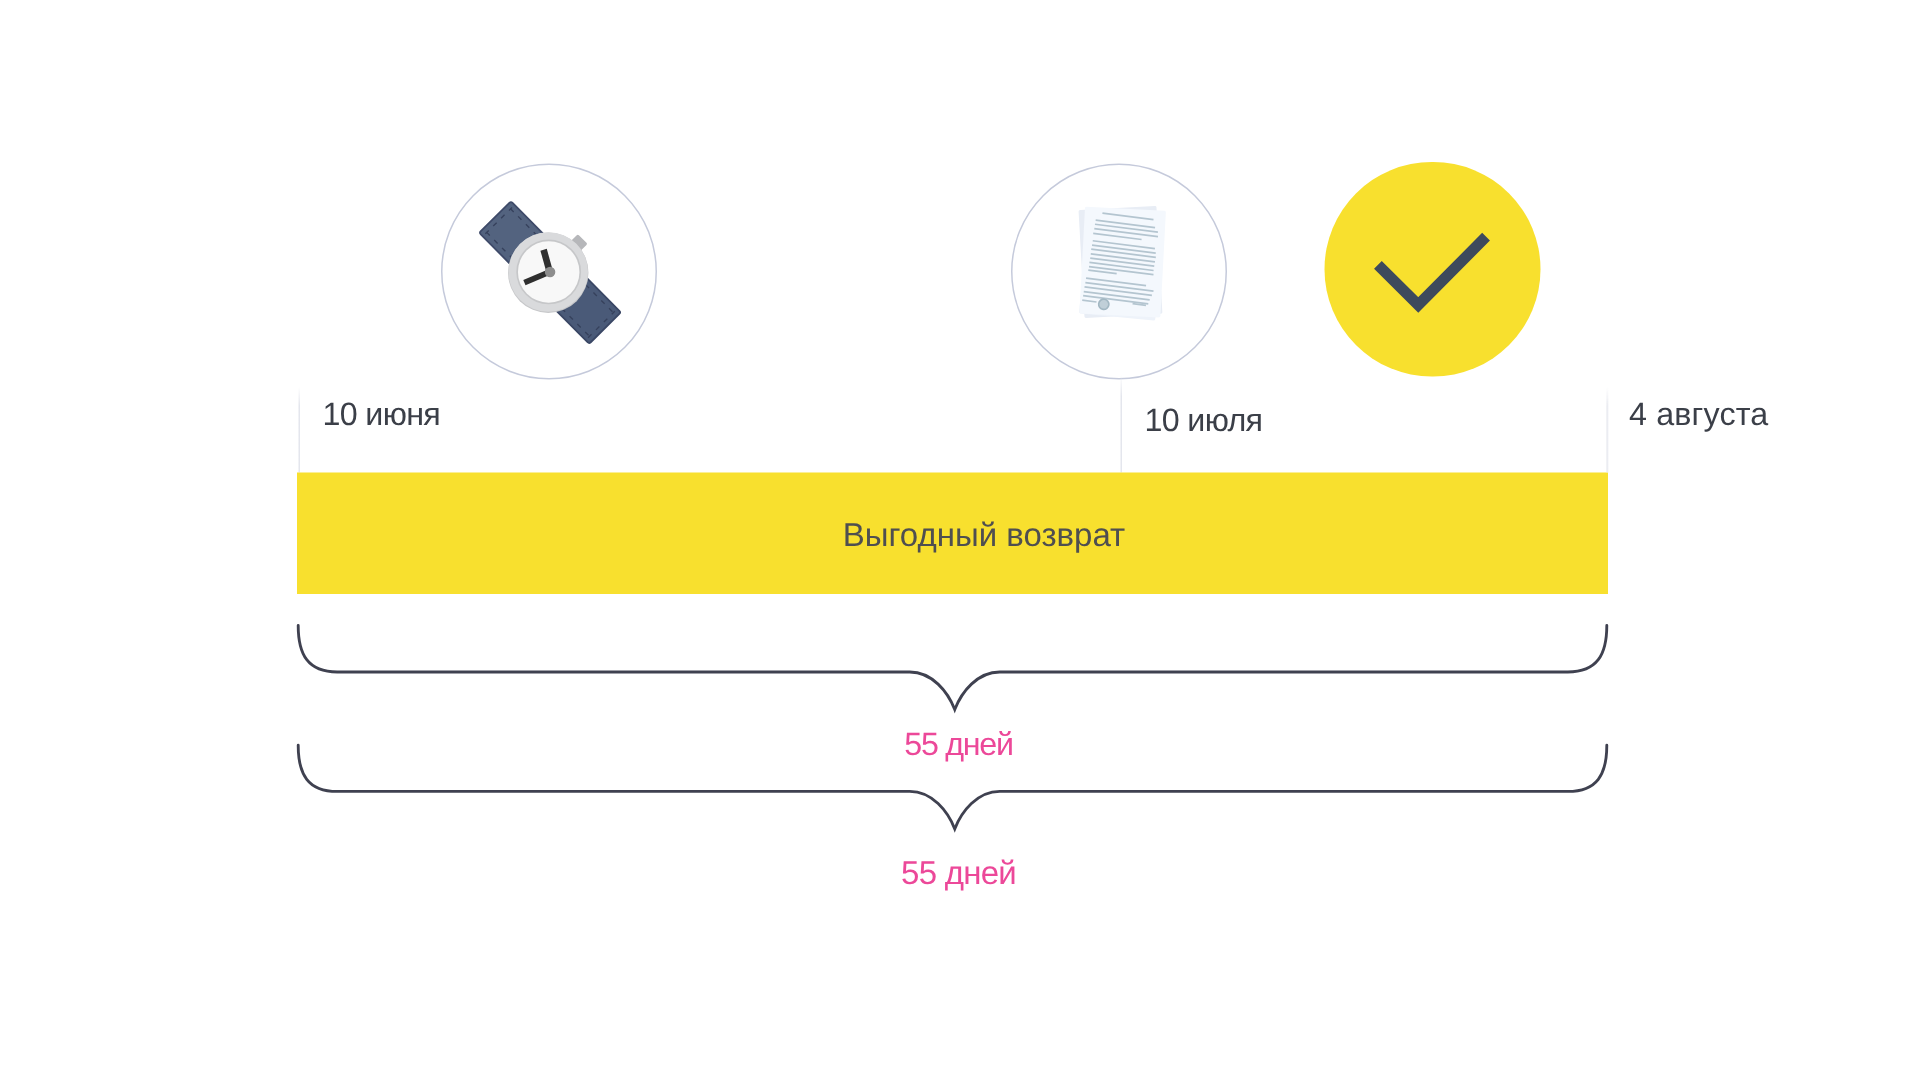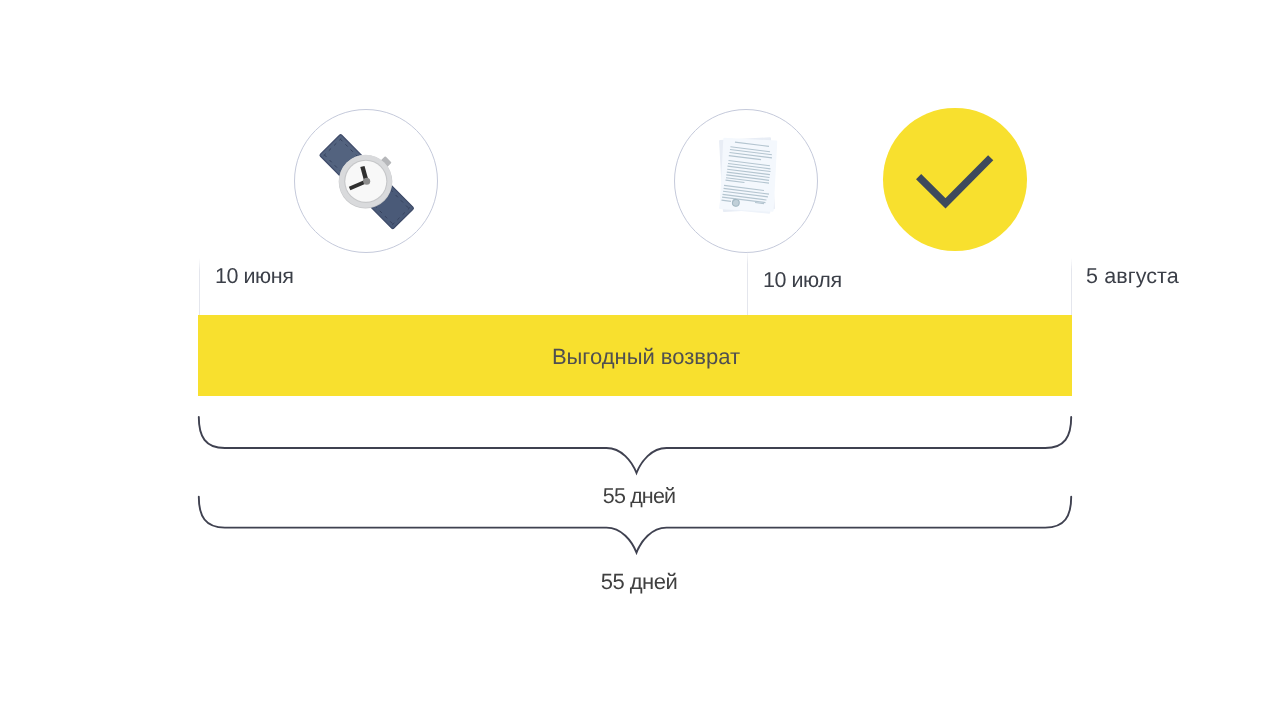--- a/index.html
+++ b/index.html
@@ -5,21 +5,21 @@
 <style>
   html,body{margin:0;padding:0;background:#ffffff;}
   body{width:1280px;height:720px;font-family:"Liberation Sans",sans-serif;overflow:hidden;-webkit-font-smoothing:antialiased;text-rendering:geometricPrecision;}
   .stage{position:relative;width:1012px;height:720px;background:#fff;transform:translateZ(0);}
   .ring{position:absolute;border-radius:50%;border:1.3px solid #c5cadb;background:#fff;box-sizing:border-box;}
   .solid-circle{position:absolute;border-radius:50%;}
   .date{position:absolute;will-change:transform;font-size:21.5px;line-height:21.5px;color:#3b3f48;white-space:nowrap;letter-spacing:-0.45px;}
   .divider{position:absolute;width:1px;background:linear-gradient(to bottom,rgba(228,230,237,0) 0%,rgba(228,230,237,1) 22%,rgba(228,230,237,1) 100%);}
   .bar{position:absolute;}
   .bar-label{position:absolute;will-change:transform;left:0;width:100%;text-align:center;font-size:22px;line-height:22px;color:#4f4f50;}
-  .brace-label{position:absolute;will-change:transform;font-size:21.5px;line-height:21.5px;color:#404040;text-align:center;white-space:nowrap;letter-spacing:-0.9px;}
+  .brace-label{position:absolute;will-change:transform;font-size:21.5px;line-height:21.5px;color:#ec4899;text-align:center;white-space:nowrap;letter-spacing:-0.9px;}
   svg.layer{position:absolute;left:0;top:0;width:1280px;height:720px;overflow:visible;}
   .icon-svg{position:absolute;}
 </style>
 </head>
 <body>
 
 <div class="stage">
 
   <div class="ring" style="left:294px;top:109px;width:144px;height:144px;"></div>
   <div class="ring" style="left:674px;top:109px;width:144px;height:144px;"></div>
@@ -90,24 +90,24 @@
       <circle cx="65.8" cy="95.0" r="3.4" fill="#c0cfd8" stroke="#a3b8c3" stroke-width="1.1"></circle>
     </g>
   </svg>
 
   <div class="divider" style="left:199px;top:258px;height:57px;"></div>
   <div class="divider" style="left:747px;top:250px;height:65px;"></div>
   <div class="divider" style="left:1071px;top:258px;height:57px;"></div>
 
   <div class="date" style="left:215px;top:266px;">10 июня</div>
   <div class="date" style="left:763px;top:270px;">10 июля</div>
-  <div class="date" style="left:1086px;top:266px;letter-spacing:0.1px;">5 августа</div>
+  <div class="date" style="left:1086px;top:266px;letter-spacing:0.1px;">4 августа</div>
 
   <div class="bar" style="left:198px;top:315px;width:874px;height:81px;background:#F8E02E;">
-    <div class="bar-label" style="top:31px;left:11px;">Выгодный возврат</div>
+    <div class="bar-label" style="top:31px;left:21px;">Выгодный возврат</div>
   </div>
 
   <svg class="layer" viewBox="0 0 1280 720">
     <path fill="none" stroke="#3f4150" stroke-width="1.9" stroke-linecap="round" d="M 198.8 417.0 C 198.8 436.5 205.3 448.0 224.8 448.0 L 606.5 448.0 C 621.5 448.0 631.9 461.2 636.5 473.0 C 641.1 461.2 651.5 448.0 666.5 448.0 L 1045.2 448.0 C 1064.7 448.0 1071.2 436.5 1071.2 417.0"></path>
     <path fill="none" stroke="#3f4150" stroke-width="1.9" stroke-linecap="round" d="M 198.8 496.8 C 198.8 516.3 205.3 527.6 224.8 527.6 L 606.5 527.6 C 621.5 527.6 631.9 540.9 636.5 552.6 C 641.1 540.9 651.5 527.6 666.5 527.6 L 1045.2 527.6 C 1064.7 527.6 1071.2 516.3 1071.2 496.8"></path>
   </svg>
 
   <div class="brace-label" style="left:539px;top:486px;width:200px;letter-spacing:-0.85px;">55 дней</div>
   <div class="brace-label" style="left:539px;top:571px;width:200px;font-size:22px;letter-spacing:-0.5px;">55 дней</div>
 

